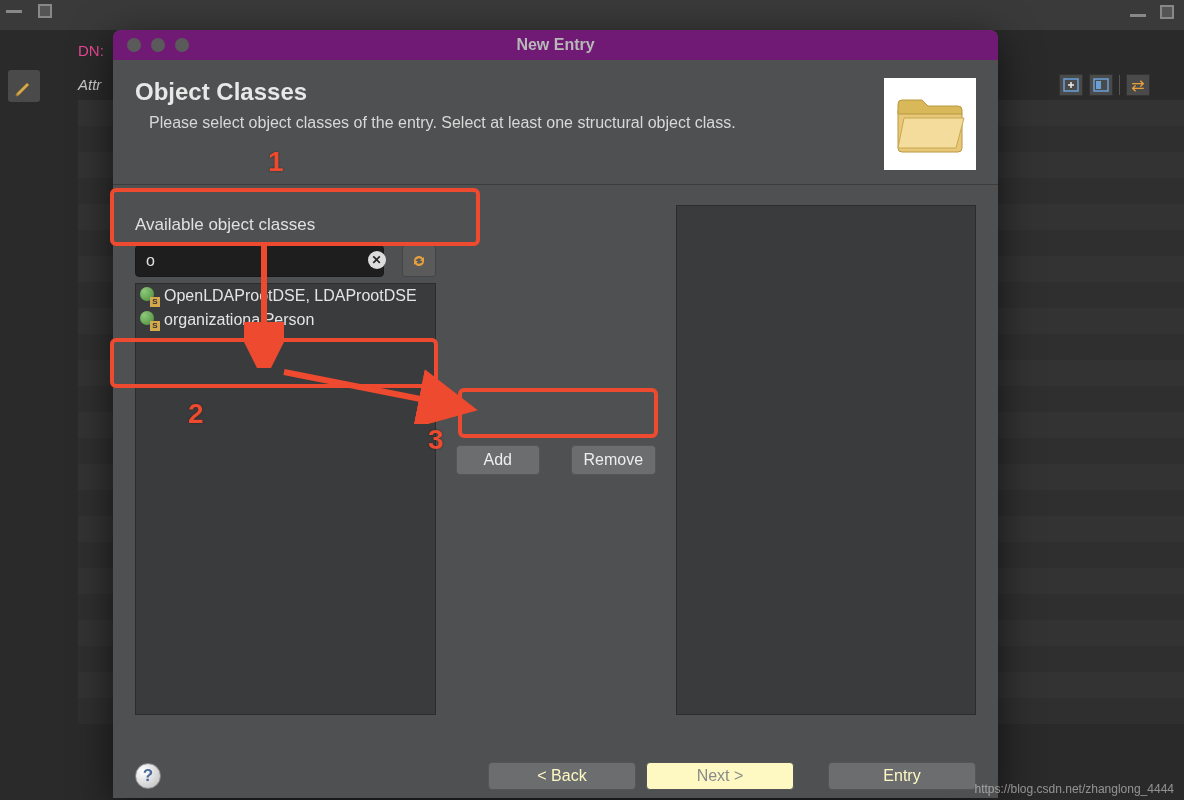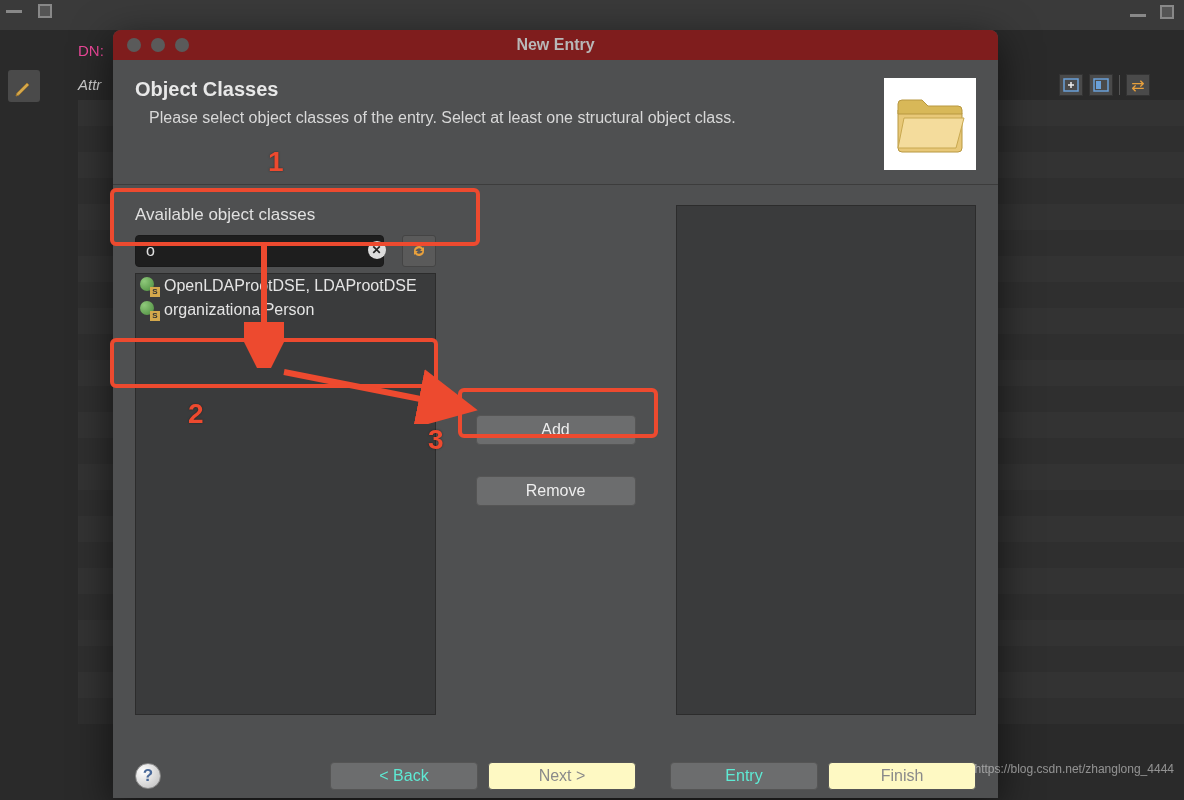--- a/index.html
+++ b/index.html
@@ -37,58 +37,58 @@
   }
   
   
   .dialog {
     position: absolute; left: 113px; top: 30px; width: 885px; height: 768px;
     background: #4f5051; border-radius: 8px 8px 0 0;
     box-shadow: 0 10px 40px rgba(0,0,0,0.6);
     overflow: hidden;
   }
   .titlebar {
-    height: 30px; background: #7f1d1d;
+    height: 30px; background: #701a75;
     display: flex; align-items: center; position: relative;
   }
   .traffic-lights {
     display: flex; gap: 10px; padding-left: 14px;
   }
   .traffic-light {
     width: 14px; height: 14px; border-radius: 50%; background: #5a5a5a;
   }
   .title {
     position: absolute; left: 0; right: 0; text-align: center;
     color: #b8b8b8; font-size: 16px; font-weight: 600;
   }
   
   .header {
     padding: 18px 22px 14px 22px; display: flex; justify-content: space-between; align-items: flex-start;
     border-bottom: 1px solid #3c3c3c;
   }
   .header-text h2 {
-    color: #e8e8e8; font-size: 20px; font-weight: 600; margin-bottom: 0;
+    color: #e8e8e8; font-size: 24px; font-weight: 600; margin-bottom: 0;
   }
   .header-text p {
     color: #d8d8d8; font-size: 16px; padding-left: 14px; margin-top: 8px;
   }
   .folder-icon {
     width: 92px; height: 92px; background: #fff;
     display: flex; align-items: center; justify-content: center;
   }
   
   .content {
     padding: 20px 22px; display: flex; gap: 20px; height: 550px;
   }
   
   .left-column, .right-column { flex: 1; display: flex; flex-direction: column; }
-  .middle-column { width: 200px; display: flex; flex-direction: column; justify-content: center; gap: 31px; align-items: center; }
+  .middle-column { width: 200px; display: flex; flex-direction: row; justify-content: center; gap: 31px; align-items: center; }
   
   .section-label {
-    color: #e0e0e0; font-size: 17px; margin-bottom: 10px;
+    color: #e0e0e0; font-size: 17px; margin-bottom: 10px; margin-top: 10px;
   }
   
   .search-row {
     display: flex; gap: 8px; align-items: center; margin-bottom: 6px;
   }
   .search-input {
     flex: 1; background: #1e1e1e; border: 1px solid #1a1a1a;
     border-radius: 4px; padding: 6px 30px 6px 10px; color: #e0e0e0;
     font-size: 16px; height: 32px; position: relative;
   }
@@ -145,21 +145,21 @@
   .help-icon {
     width: 26px; height: 26px; border-radius: 50%;
     background: radial-gradient(circle at 30% 30%, #fff, #bbb);
     border: 1px solid #888; color: #4a6a9a; font-weight: bold;
     display: flex; align-items: center; justify-content: center;
     font-size: 17px; margin-right: auto; cursor: pointer;
   }
   .footer-btn {
     flex: 1; max-width: 148px; height: 28px;
     background: #6c6d6e; border: 1px solid #555; border-radius: 4px;
-    color: #5eead4; font-size: 16px; cursor: pointer;
+    color: #fef9c3; font-size: 16px; cursor: pointer;
     display: flex; align-items: center; justify-content: center;
   }
   .footer-btn.disabled { color: #8a8a8a; background: #fef9c3; cursor: default; }
   .footer-spacer { flex: 1; }
   
   
   .anno-box {
     position: absolute; border: 4px solid #ed4a2f; border-radius: 6px;
     pointer-events: none;
   }
@@ -173,21 +173,21 @@
   
   .right-toolbar-icons {
     position: absolute; top: 74px; right: 34px; display: flex; gap: 6px; align-items: center;
   }
   .rt-icon {
     width: 24px; height: 22px; background: #4a4a4a; border: 1px solid #333;
     display: flex; align-items: center; justify-content: center;
   }
   
   .watermark {
-    position: absolute; right: 10px; bottom: 24px;
+    position: absolute; right: 10px; bottom: 4px;
     color: rgba(230,230,230,0.55); font-size: 12px;
   }
 </style>
 </head>
 <body>
 
 <div class="bg-toolbar">
   <div style="position:absolute;left:6px;top:10px;display:flex;gap:6px">
     <div class="minimize-btn"></div>
     <div class="maximize-btn" style="margin-left:10px;margin-top:-6px"></div>
@@ -311,21 +311,20 @@
     </div>
   </div>
 
   <div class="footer">
     <div class="help-icon">?</div>
     <div class="footer-spacer"></div>
     <div class="footer-btn">&lt; Back</div>
     <div class="footer-btn disabled">Next &gt;</div>
     <div style="width:14px"></div>
     <div class="footer-btn">Entry</div>
-    <div class="footer-btn disabled">Finish</div>
   </div>
 </div>
 
 <div class="anno-box" style="left:110px;top:188px;width:370px;height:58px"></div>
 <div class="anno-num" style="left:268px;top:146px">1</div>
 
 <div class="anno-box" style="left:110px;top:338px;width:328px;height:50px"></div>
 <div class="anno-num" style="left:188px;top:398px">2</div>
 
 <div class="anno-box" style="left:458px;top:388px;width:200px;height:50px"></div>

